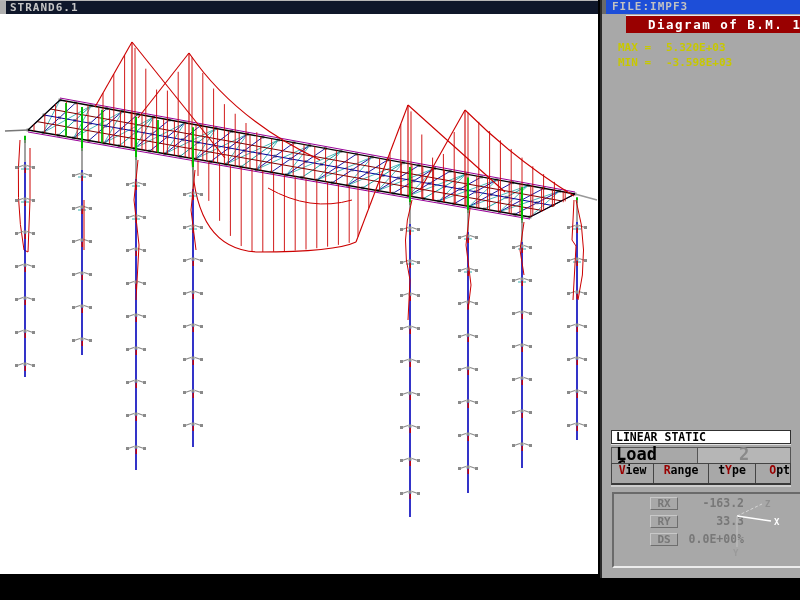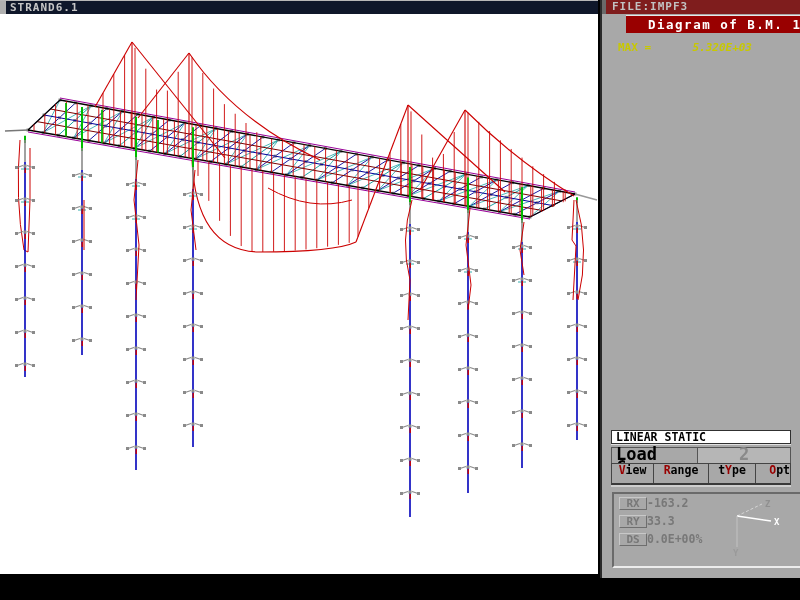--- a/index.html
+++ b/index.html
@@ -21,37 +21,37 @@
   .canvas{
     position:absolute;left:0;top:14px;width:598px;height:560px;background:#ffffff;
   }
   .canvas svg{display:block;}
   
   .panel{
     position:absolute;left:600px;top:0;width:200px;height:577px;
     background:#a8a8a8;border-left:2px solid #2a2a2a;box-sizing:border-box;
   }
   .filebar{
-    position:absolute;left:0;top:0;width:198px;height:14px;background:#7f1d1d;
+    position:absolute;left:0;top:0;width:198px;height:14px;background:#1d4ed8;
     color:#c2c2c2;font-weight:bold;font-size:11px;line-height:13px;letter-spacing:1px;
     border-left:4px solid #6a6a6a;box-sizing:border-box;padding-left:6px;
   }
   .redheader{
     position:absolute;left:0;top:15px;width:198px;height:18px;background:#990000;
     border-top:1px solid #e8e8e8;box-sizing:border-box;
     color:#ffffff;font-weight:bold;font-size:12.5px;line-height:17px;
     letter-spacing:1.5px;padding-left:22px;margin-left:24px;
   }
   .maxmin{
     position:absolute;left:16px;top:40px;width:170px;
     color:#c8c800;font-weight:bold;font-size:11px;line-height:15px;
   }
   .maxmin .row{display:flex;}
   .maxmin .lab{width:48px;}
-  .maxmin .val{width:86px;text-align:right;font-style:italic;}
+  .maxmin .val{width:86px;}
   .lsbox{
     position:absolute;left:9px;top:430px;width:180px;height:14px;background:#ffffff;
     border:1px solid #303030;box-sizing:border-box;
     color:#000;font-weight:bold;font-size:11.5px;line-height:13px;padding-left:4px;
     box-shadow:0 1px 0 #e0e0e0;
   }
   .lcrow{
     position:absolute;left:9px;top:447px;width:180px;height:17px;display:flex;
     border:1px solid #555;box-sizing:border-box;font-weight:bold;font-size:17px;line-height:13px;
   }
@@ -66,28 +66,28 @@
   .menubtn{border-right:1px solid #444;box-sizing:border-box;text-align:center;color:#000;cursor:default;}
   .menubtn:last-child{border-right:none;text-align:right;}
   .menubtn .hot{color:#990000;}
   .m0{width:42px;}.m1{width:55px;}.m2{width:47px;}.m3{flex:1;}
   .statusbox{
     position:absolute;left:10px;top:492px;width:186px;height:72px;
     border-top:2px solid #6a6a6a;border-left:2px solid #6a6a6a;
     border-bottom:2px solid #ececec;border-right:2px solid #ececec;
     box-sizing:content-box;background:#a8a8a8;
   }
-  .strow{display:flex;align-items:center;height:18px;}
+  .strow{display:flex;align-items:center;height:18px;margin-left:31px;}
   .stlabel{
     width:28px;height:13px;margin-left:5px;background:#a8a8a8;
     border:1px solid;border-color:#c8c8c8 #6e6e6e #6e6e6e #c8c8c8;
     color:#787878;font-weight:bold;font-size:11px;line-height:12px;text-align:center;
     box-sizing:border-box;
   }
-  .stval{width:66px;color:#787878;font-weight:bold;font-size:11.5px;}
+  .stval{width:66px;text-align:right;color:#787878;font-weight:bold;font-size:11.5px;}
   .triad{position:absolute;left:0;top:0;width:186px;height:72px;}
   .blackbar{position:absolute;left:0;top:574px;width:800px;height:26px;background:#000;}
   .panelfoot{position:absolute;left:600px;top:574px;width:200px;height:4px;background:#a8a8a8;border-left:2px solid #2a2a2a;box-sizing:border-box;}
 </style>
 </head>
 <body>
 
 <div class="titlebar">
   <span class="notch"></span>
   <span class="t">STRAND6.1</span>
@@ -814,20 +814,24 @@
     <span>FILE:IMPF3</span>
   </div>
   <div class="redheader">
     <span>Diagram of B.M. 1</span>
   </div>
   <div class="maxmin">
     <div class="row">
       <span class="lab">MAX =</span>
       <span class="val">5.320E+03</span>
     </div>
+    <div class="row">
+      <span class="lab">MIN =</span>
+      <span class="val">-3.598E+03</span>
+    </div>
   </div>
 
   <div class="lsbox">LINEAR STATIC</div>
 
   <div class="lcrow">
     <div class="lcbtn">Load Case</div>
     <div class="lcval">2</div>
   </div>
 
   <div class="menurow">

